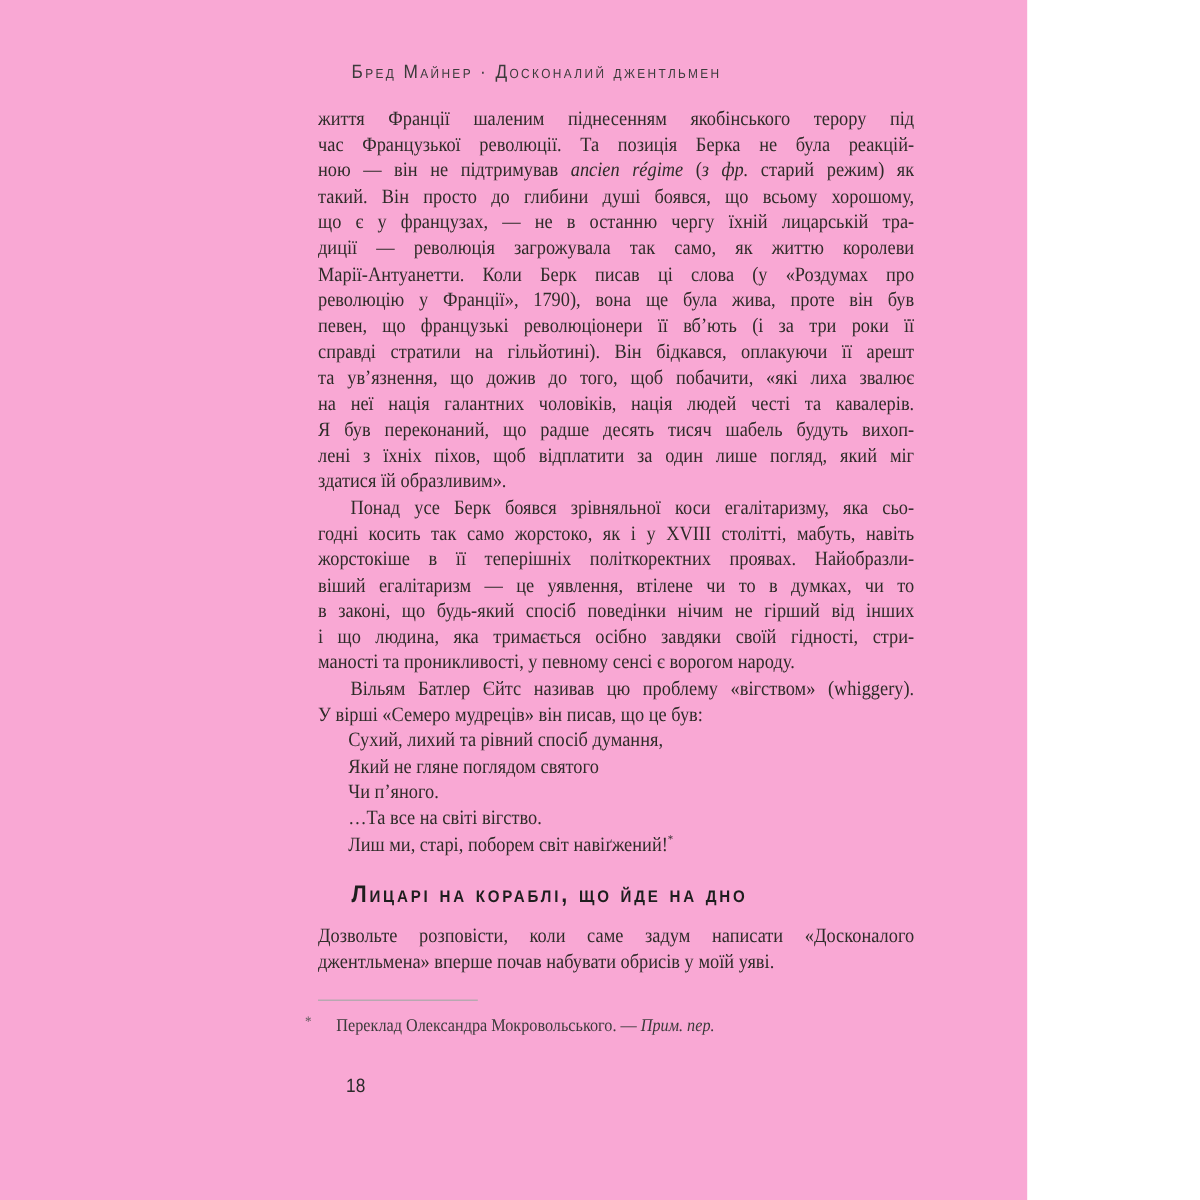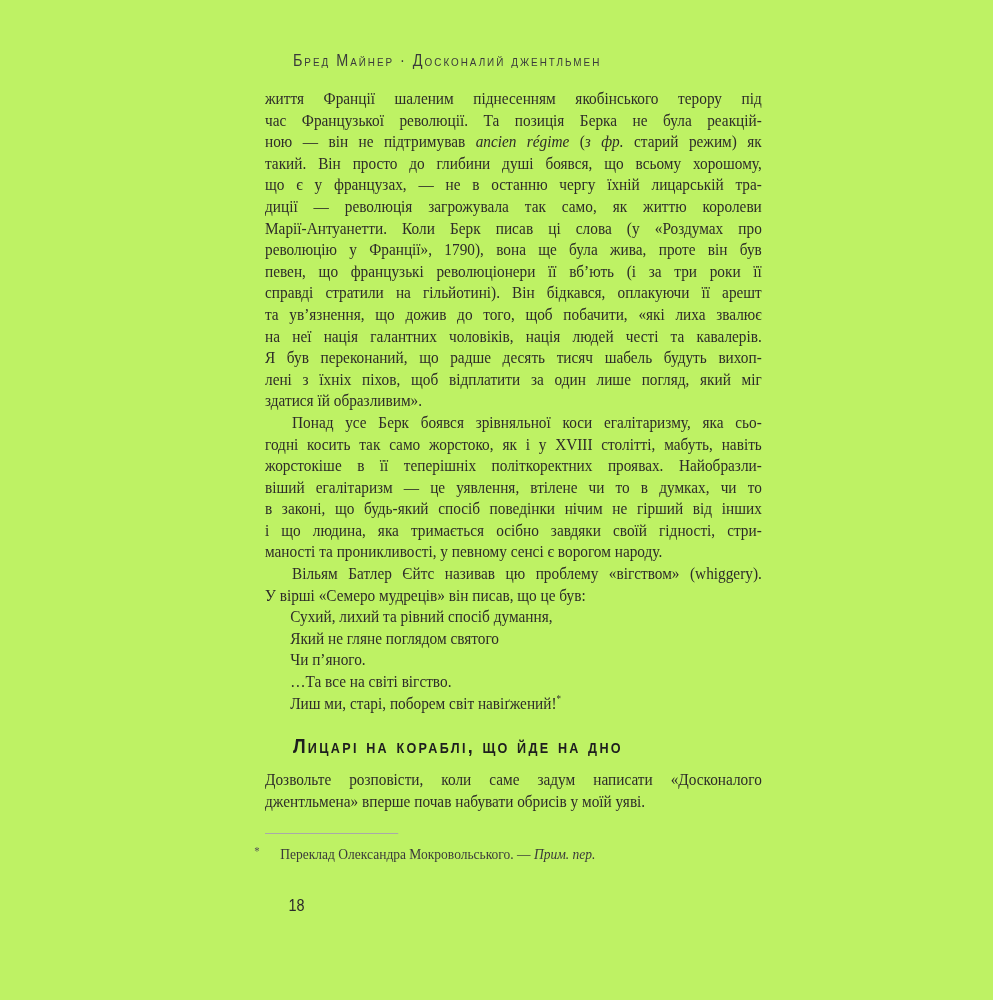--- a/index.html
+++ b/index.html
@@ -1,18 +1,18 @@
 <!DOCTYPE html>
 <html lang="uk"><head>
 <meta charset="utf-8">
 <style>
   html,body{margin:0;padding:0;}
   body{background:#ffffff;width:1000px;height:1000px;position:relative;
        font-family:"Liberation Serif","DejaVu Serif",serif;}
-  .page{position:absolute;left:0;top:0;width:993px;height:1000px;background:#bef264;overflow:hidden;}
+  .page{position:absolute;left:0;top:0;width:856px;height:1000px;background:#f9a8d4;overflow:hidden;}
   .column{position:absolute;left:265px;top:0;width:552px;height:1000px;
           transform:scaleX(0.9);transform-origin:0 0;}
   .running-head{position:absolute;top:52px;left:31px;
                 font-family:"Liberation Sans","DejaVu Sans",sans-serif;
                 font-variant:small-caps;font-size:16px;letter-spacing:2.2px;color:#3b3b3b;white-space:nowrap;}
   #body-area{position:absolute;top:88px;left:0;width:552px;}
   #after-area{position:absolute;top:769px;left:0;width:552px;}
   .tblock{width:100%;}
   .line{height:21.6px;line-height:21.6px;font-size:17px;color:#2e2c29;overflow:hidden;}
   .line.just{text-align:justify;text-align-last:justify;}

